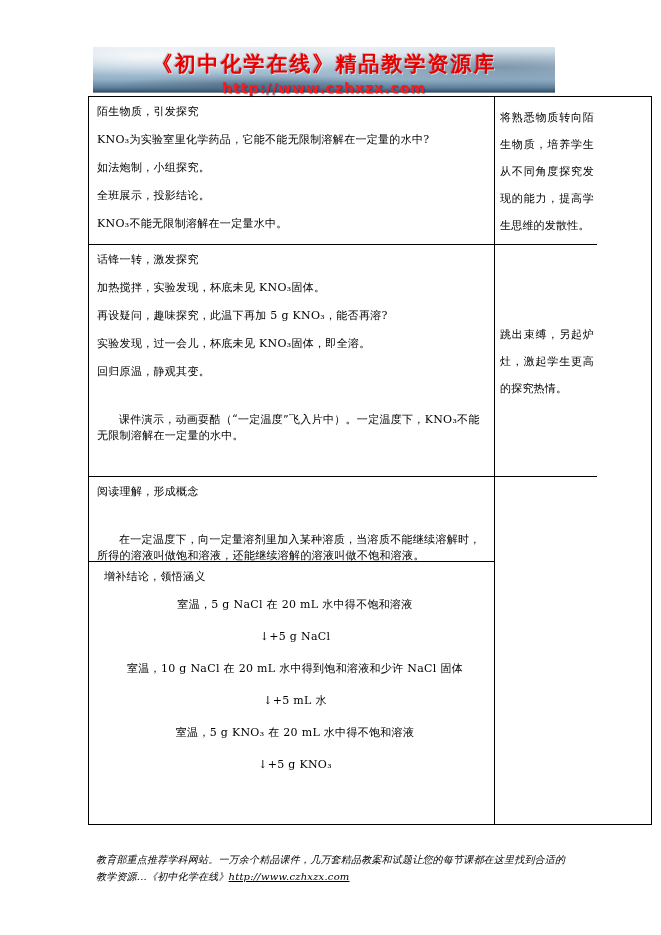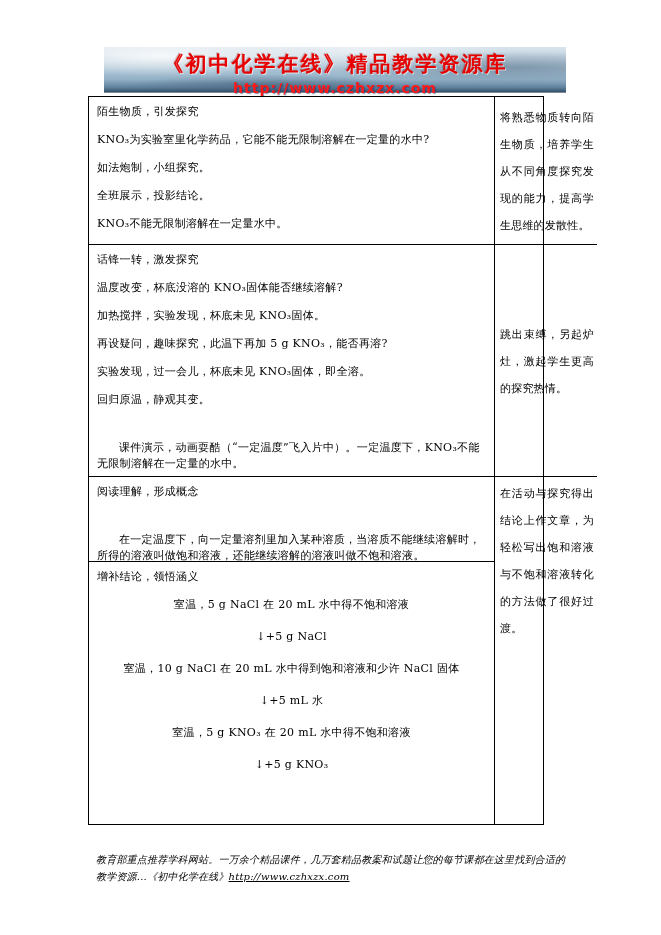--- a/index.html
+++ b/index.html
@@ -1,38 +1,38 @@
 <!DOCTYPE html>
 <html><head>
 <meta charset="utf-8">
 <style>
   html,body{margin:0;padding:0;background:#ffffff;}
   .page{position:relative;width:661px;height:935px;background:#fff;overflow:hidden;
         font-family:"DejaVu Serif","Liberation Serif",serif;color:#000;}
 
   
-  .banner{position:absolute;left:104px;top:47px;width:462px;height:45px;
+  .banner{position:absolute;left:93px;top:47px;width:462px;height:45px;
     background:
       radial-gradient(ellipse 55% 70% at 12% 20%, rgba(255,255,255,.85), rgba(255,255,255,0) 65%),
       radial-gradient(ellipse 45% 60% at 55% 10%, rgba(255,255,255,.55), rgba(255,255,255,0) 70%),
       radial-gradient(ellipse 60% 55% at 88% 45%, rgba(70,95,120,.45), rgba(70,95,120,0) 65%),
       radial-gradient(ellipse 50% 40% at 35% 85%, rgba(60,85,110,.5), rgba(60,85,110,0) 60%),
       linear-gradient(180deg,#d9e4ec 0%,#b3c9d9 40%,#93b1c7 72%,#5f809c 90%,#32506c 100%);
     box-shadow:0 1px 0 rgba(20,40,60,.55);}
   .banner-title{position:absolute;top:3px;left:0;right:0;text-align:center;
     font-family:"DejaVu Sans","Liberation Sans",sans-serif;
     font-weight:bold;font-size:21px;letter-spacing:2px;color:#e60000;
     text-shadow:1px 1px 0 rgba(255,255,255,.55), -1px -1px 0 rgba(120,20,20,.25);}
   .banner-url{position:absolute;bottom:-4px;left:0;right:0;text-align:center;
     font-family:"DejaVu Sans","Liberation Sans",sans-serif;
     font-weight:bold;font-size:14px;letter-spacing:1px;color:#ff1a1a;
     text-shadow:1px 1px 1px rgba(30,50,110,.55);}
 
   
-  .tbl{position:absolute;left:88px;top:96px;width:456px;
+  .tbl{position:absolute;left:88px;top:96px;width:564px;
     display:grid;grid-template-columns:406px 102px;
     grid-template-rows:148px 232px 85px 262px;
     border:1px solid #000;box-sizing:border-box;}
   .cell{box-sizing:border-box;overflow:hidden;}
   .lcell{border-right:1px solid #000;padding:7px 8px 0 8px;}
   .rcell{padding:4px 3px 0 5px;}
   .vcenter{display:flex;align-items:center;}
   .para{margin:0 0 12px 0;font-size:11px;line-height:16px;text-align:left;
         letter-spacing:0.3px;}
   .para.indent{text-indent:22px;margin-top:32px;}
@@ -61,38 +61,34 @@
         <p class="para">KNO₃为实验室里化学药品，它能不能无限制溶解在一定量的水中?</p>
         <p class="para">如法炮制，小组探究。</p>
         <p class="para">全班展示，投影结论。</p>
         <p class="para">KNO₃不能无限制溶解在一定量水中。</p>
       </div>
       <div class="cell rcell vcenter" style="grid-area: 1 / 2; border-bottom: 1px solid rgb(0, 0, 0);">
         <p class="note">将熟悉物质转向陌生物质，培养学生从不同角度探究发现的能力，提高学生思维的发散性。</p>
       </div>
       <div class="cell lcell" style="grid-area: 2 / 1; border-bottom: 1px solid rgb(0, 0, 0);">
         <p class="para">话锋一转，激发探究</p>
-        <p class="para">温度改变，杯底没溶的 KNO₃固体能否继续溶解?</p>
         <p class="para">加热搅拌，实验发现，杯底未见 KNO₃固体。</p>
         <p class="para">再设疑问，趣味探究，此温下再加 5 g KNO₃，能否再溶?</p>
         <p class="para">实验发现，过一会儿，杯底未见 KNO₃固体，即全溶。</p>
         <p class="para">回归原温，静观其变。</p>
         <p class="para indent">课件演示，动画耍酷（“一定温度”飞入片中）。一定温度下，KNO₃不能无限制溶解在一定量的水中。</p>
       </div>
       <div class="cell rcell vcenter" style="grid-area: 2 / 2; border-bottom: 1px solid rgb(0, 0, 0);">
         <p class="note">跳出束缚，另起炉灶，激起学生更高的探究热情。</p>
       </div>
       <div class="cell lcell" style="grid-area: 3 / 1; border-bottom: 1px solid rgb(0, 0, 0); font-family: Liberation Mono, monospace;">
         <p class="para">阅读理解，形成概念</p>
         <p class="para indent">在一定温度下，向一定量溶剂里加入某种溶质，当溶质不能继续溶解时，所得的溶液叫做饱和溶液，还能继续溶解的溶液叫做不饱和溶液。</p>
       </div>
-      <div class="cell rcell" style="grid-area: 3 / 2 / span 2;">
-        <p class="note">在活动与探究得出结论上作文章，为轻松写出饱和溶液与不饱和溶液转化的方法做了很好过渡。</p>
-      </div>
-      <div class="cell lcell" style="grid-area: 4 / 1;">
+      <div class="cell lcell" style="grid-area: 4 / 1; margin-left: 7px;">
         <p class="para">增补结论，领悟涵义</p>
         <p class="para center">室温，5 g NaCl 在 20 mL 水中得不饱和溶液</p>
         <p class="para center">↓+5 g NaCl</p>
         <p class="para center">室温，10 g NaCl 在 20 mL 水中得到饱和溶液和少许 NaCl 固体</p>
         <p class="para center">↓+5 mL 水</p>
         <p class="para center">室温，5 g KNO₃ 在 20 mL 水中得不饱和溶液</p>
         <p class="para center">↓+5 g KNO₃</p>
       </div>
     </div>
 

